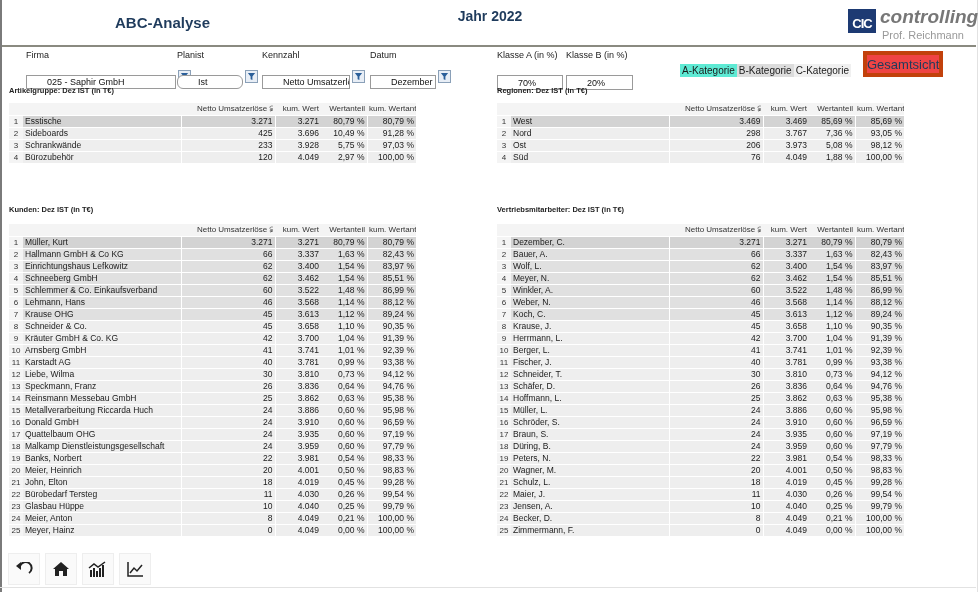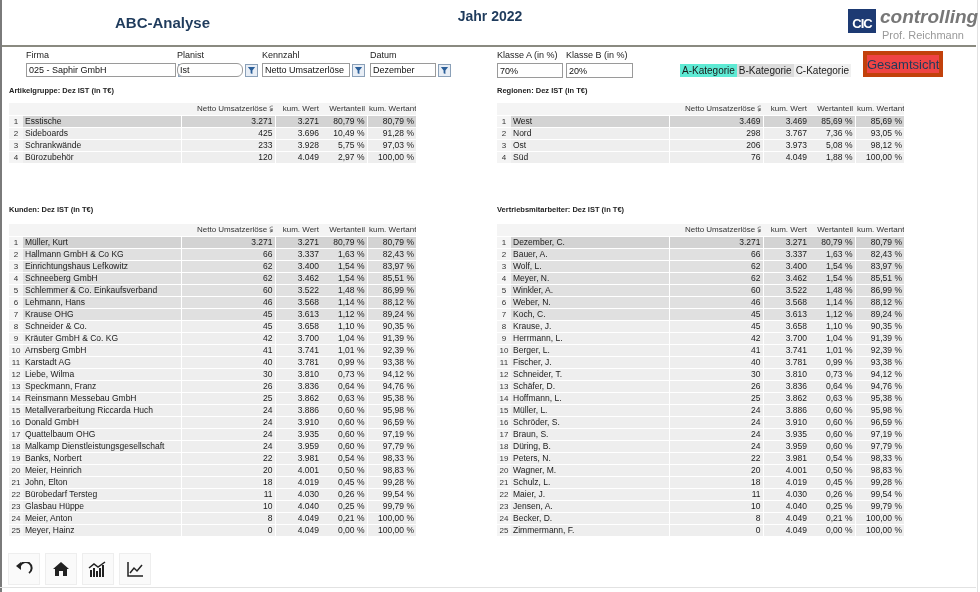--- a/index.html
+++ b/index.html
@@ -16,21 +16,21 @@
   .logo { position: absolute; left: 848px; top: 9px; width: 132px; height: 32px; }
   .logo-box { position: absolute; left: 0; top: 0; width: 28px; height: 24px; background: #1d3a73; color: #fff; font-size: 13px; font-weight: bold; text-align: center; line-height: 30px; letter-spacing: -1px; }
   .logo-word { position: absolute; left: 32px; top: -3px; font-size: 19px; font-weight: bold; font-style: italic; color: #777; }
   .logo-sub { position: absolute; left: 34px; top: 20px; font-size: 11px; color: #999; }
 
   .header-line { position: absolute; left: 2px; top: 45px; width: 974px; height: 2px; background: #8a8a80; }
 
   .filter { position: absolute; top: 49px; }
   .filter-label { font-size: 9px; color: #222; height: 12px; line-height: 12px; }
   .filter-row { display: flex; align-items: center; margin-top: 2px; }
-  .filter-input { height: 14px; border: 1px solid #9a9a9a; font-size: 9px; line-height: 12px; padding-left: 2px; background: #fff; color: #111; font-family: "Liberation Sans", sans-serif; }
+  .filter-input { height: 14px; border: 1px solid #9a9a9a; font-size: 9px; line-height: 12px; padding-left: 20px; background: #fff; color: #111; font-family: "Liberation Sans", sans-serif; margin-top: 12px; }
   .filter-btn { width: 13px; height: 13px; margin-left: 2px; border: 1px solid #8aa0b8; background: #e8eef6; display: flex; align-items: center; justify-content: center; }
 
   .klasse { position: absolute; top: 49px; }
   .klasse .filter-input { height: 15px; }
 
   .legend { position: absolute; left: 655px; top: 64px; display: flex; font-size: 10px; height: 13px; line-height: 13px; }
   .legend span { padding: 0 2px; }
   .leg-a { background: #5eead4; margin-left: 25px; }
   .leg-b { background: #dcdcdc; }
   .leg-c { background: #f0f0f0; }

